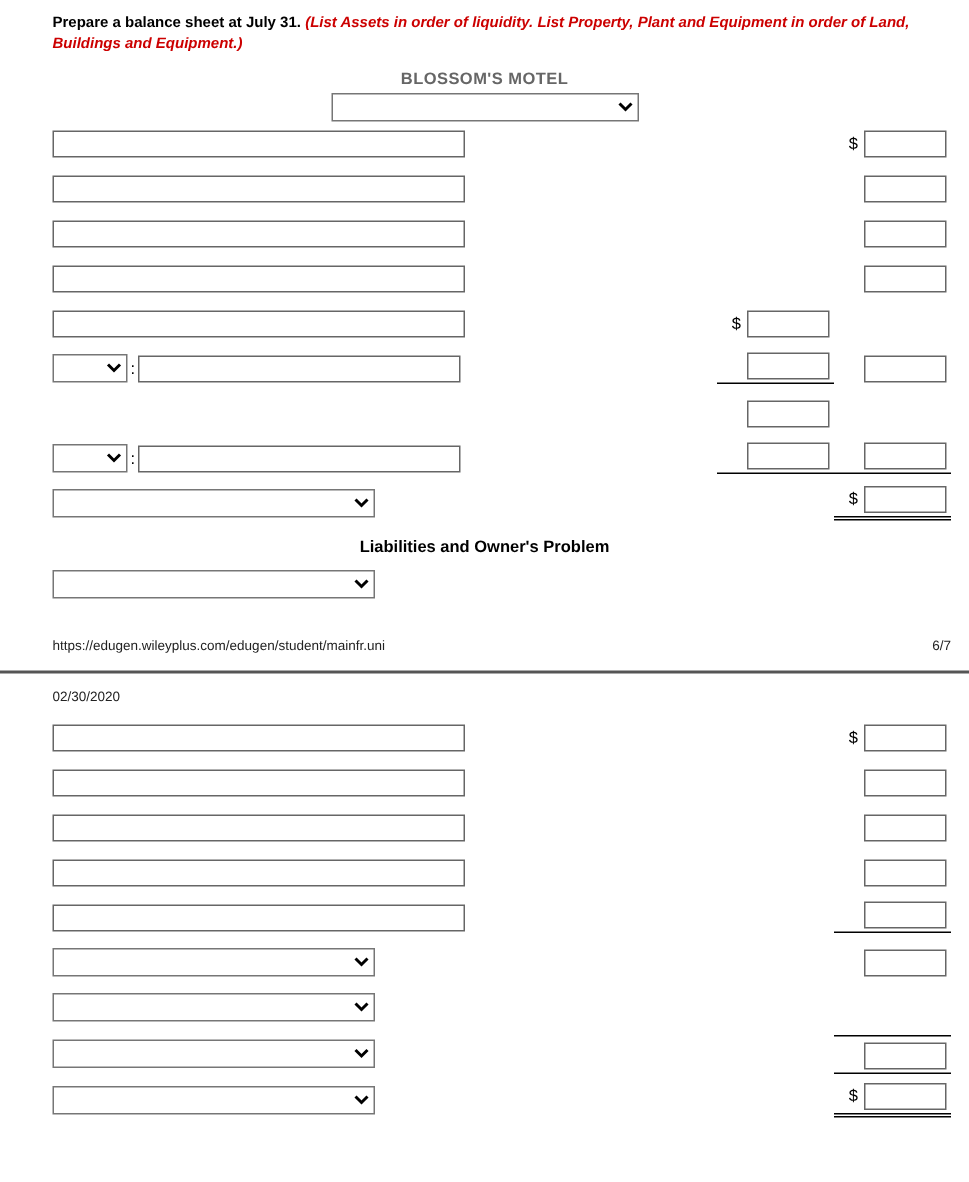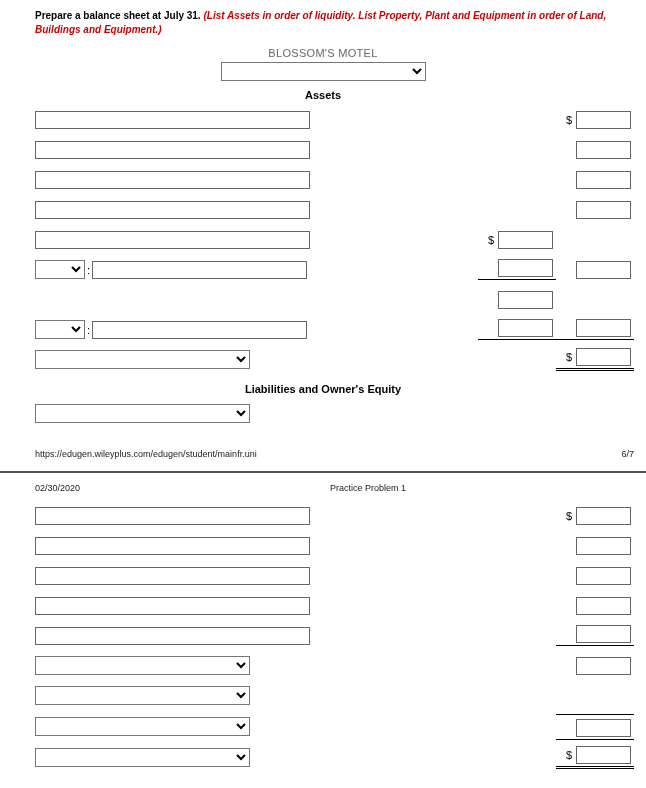--- a/index.html
+++ b/index.html
@@ -20,21 +20,21 @@
   }
   .instruction .black { color: #000; font-weight: bold; font-size: 10px; }
   .instruction .red   { color: #cc0000; font-weight: bold; font-style: italic; font-size: 10px; }
 
   .center-block {
     text-align: center;
     font-size: 11px;
     margin-top: 6px;
   }
   .company-name {
-    font-weight: normal;
+    font-weight: bold;
     color: #666;
     letter-spacing: 0.3px;
   }
   .bs-title {
     color: #333;
     margin-top: 1px;
   }
   select.date-select {
     width: 205px;
     height: 19px;
@@ -151,21 +151,20 @@
 
   <div class="instruction">
     <span class="black">Prepare a balance sheet at July 31. </span><span class="red">(List Assets in order of liquidity. List Property, Plant and Equipment in order of Land, Buildings and Equipment.)</span>
   </div>
 
   <div class="center-block">
     <div class="company-name">BLOSSOM'S MOTEL</div>
     <select class="date-select"></select>
   </div>
 
-  <div class="section-header">Assets</div>
 
   <div class="row">
     <div class="name-cell">
         <input class="text-full" value="" style="">
       </div>
     <div class="spacer-cell"></div>
     <div class="mid-cell"></div>
     <div class="amt-cell"><span class="dollar">$</span><input class="amt" value="" style=""></div>
   </div>
   <div class="row">
@@ -233,41 +232,40 @@
 
   <div class="row">
     <div class="name-cell">
       <select class="total-select"></select>
     </div>
     <div class="spacer-cell"></div>
     <div class="mid-cell"></div>
     <div class="amt-cell underline-double-cell"><span class="dollar">$</span><input class="amt" value="" style=""></div>
   </div>
 
-  <div class="section-header">Liabilities and Owner's Equity</div>
+  <div class="section-header">Liabilities and Owner's Problem</div>
 
   <div class="row">
     <div class="name-cell">
         <select class="total-select"></select>
       </div>
     <div class="spacer-cell"></div>
     <div class="mid-cell"></div>
     <div class="amt-cell"></div>
   </div>
 
   <div class="page-footer">
     <span>https://edugen.wileyplus.com/edugen/student/mainfr.uni</span>
     <span>6/7</span>
   </div>
 
   <hr class="page-sep">
 
   <div class="page2-header">
     <span class="date">02/30/2020</span>
-    <span class="ptitle">Practice Problem 1</span>
   </div>
 
   <div class="row">
     <div class="name-cell">
         <input class="text-full" value="" style="">
       </div>
     <div class="spacer-cell"></div>
     <div class="mid-cell"></div>
     <div class="amt-cell"><span class="dollar">$</span><input class="amt" value="" style=""></div>
   </div>

